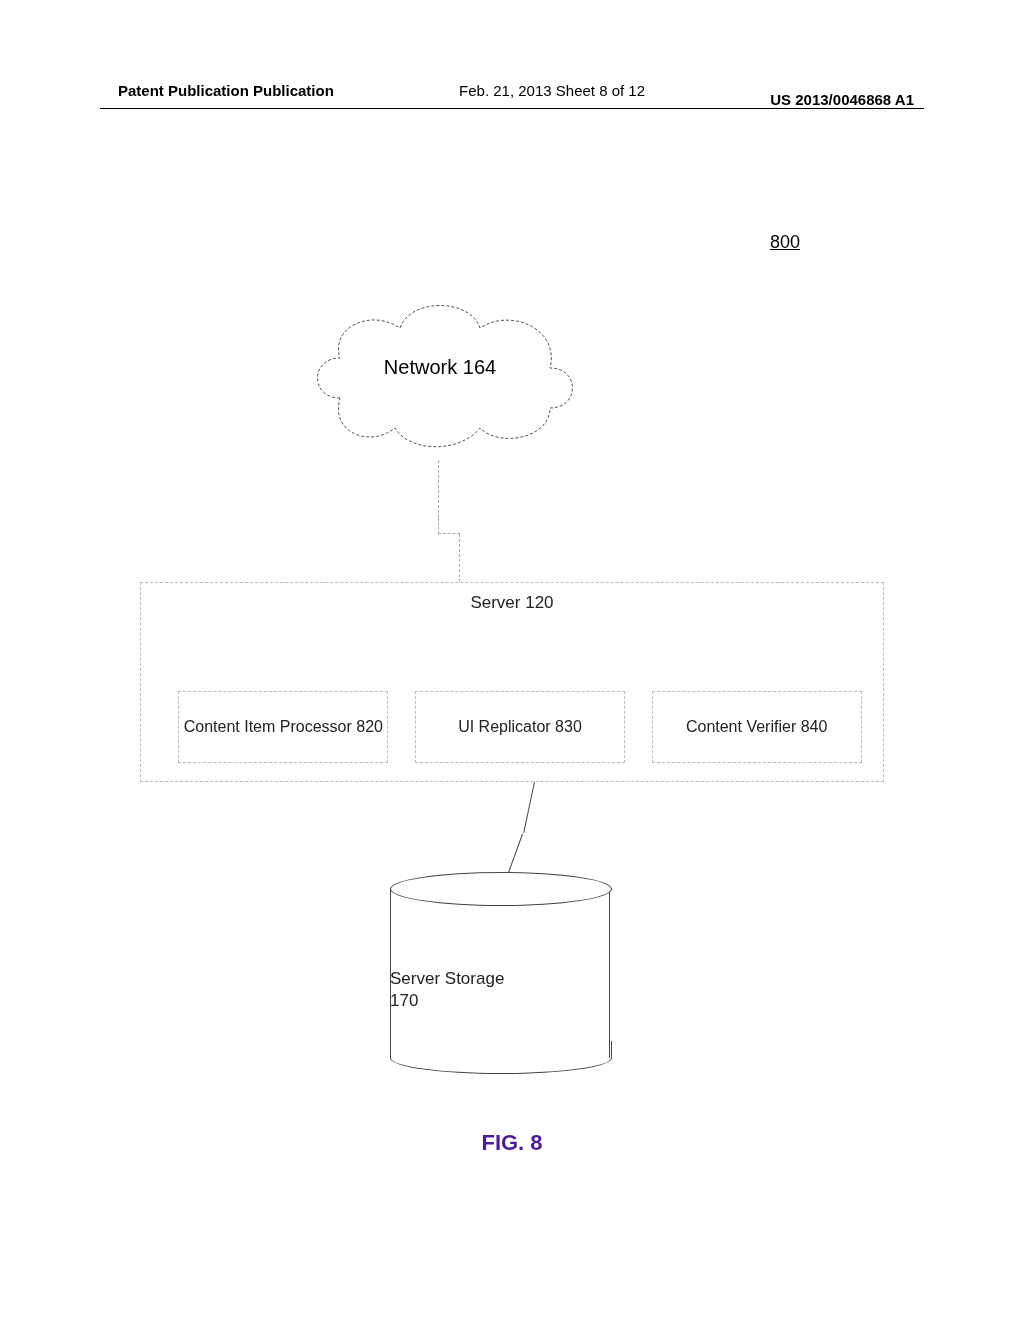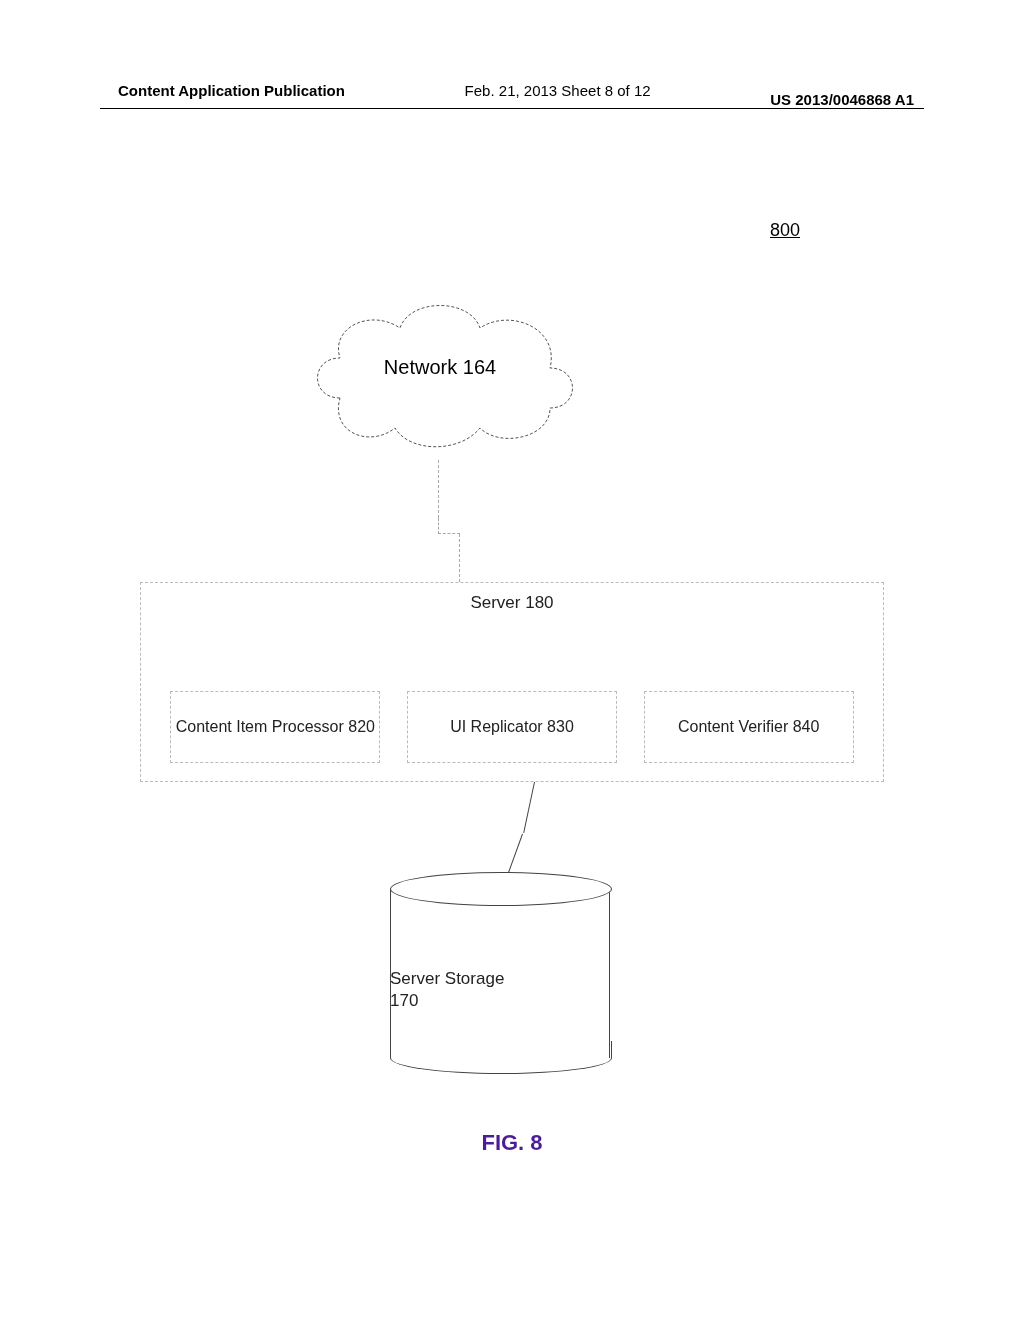--- a/index.html
+++ b/index.html
@@ -26,21 +26,21 @@
   .header-right { font-weight: bold; margin-top: 9px; }
   .hr {
     position: absolute;
     top: 108px;
     left: 100px;
     width: 824px;
     border-top: 1px solid #000;
   }
   .fig-number {
     position: absolute;
-    top: 220px;
+    top: 232px;
     left: 770px;
     font-size: 18px;
     text-decoration: underline;
   }
   .cloud-wrap {
     position: absolute;
     top: 278px;
     left: 300px;
     width: 280px;
     height: 180px;
@@ -89,21 +89,21 @@
     padding-top: 10px;
   }
   .server-title {
     text-align: center;
     font-size: 17px;
     color: #222;
   }
   .server-inner {
     position: absolute;
     bottom: 18px;
-    left: 0;
+    left: 8px;
     width: 100%;
     display: flex;
     justify-content: space-around;
     padding: 0 16px;
     align-items: center;
   }
   .module {
     width: 210px;
     height: 72px;
     border: 1px dashed #bbb;
@@ -190,21 +190,21 @@
     text-align: center;
     font-size: 22px;
     font-weight: bold;
     color: #4c1d95;
   }
 </style>
 </head>
 <body>
 
 <div class="header">
-  <span class="header-left">Content Application Publication</span>
+  <span class="header-left">Patent Publication Publication</span>
   <span class="header-mid">Feb. 21, 2013  Sheet 8 of 12</span>
   <span class="header-right">US 2013/0046868 A1</span>
 </div>
 <div class="hr"></div>
 
 <div class="fig-number">800</div>
 
 <div class="cloud-wrap">
   <svg width="280" height="180">
     <path d="M 40 120
@@ -220,21 +220,21 @@
   <div class="cloud-label">
     <span class="bold">Network</span><span> 164</span>
   </div>
 </div>
 
 <div class="conn-cloud-stub"></div>
 <div class="conn-stub-box"></div>
 <div class="conn-box-down"></div>
 
 <div class="server-box">
-  <div class="server-title">Server 180</div>
+  <div class="server-title">Server 120</div>
   <div class="server-inner">
     <div class="module">Content Item Processor 820</div>
     <div class="module">UI Replicator 830</div>
     <div class="module">Content Verifier 840</div>
   </div>
 </div>
 
 <div class="conn-server-storage-a"></div>
 <div class="conn-server-storage-b"></div>
 

